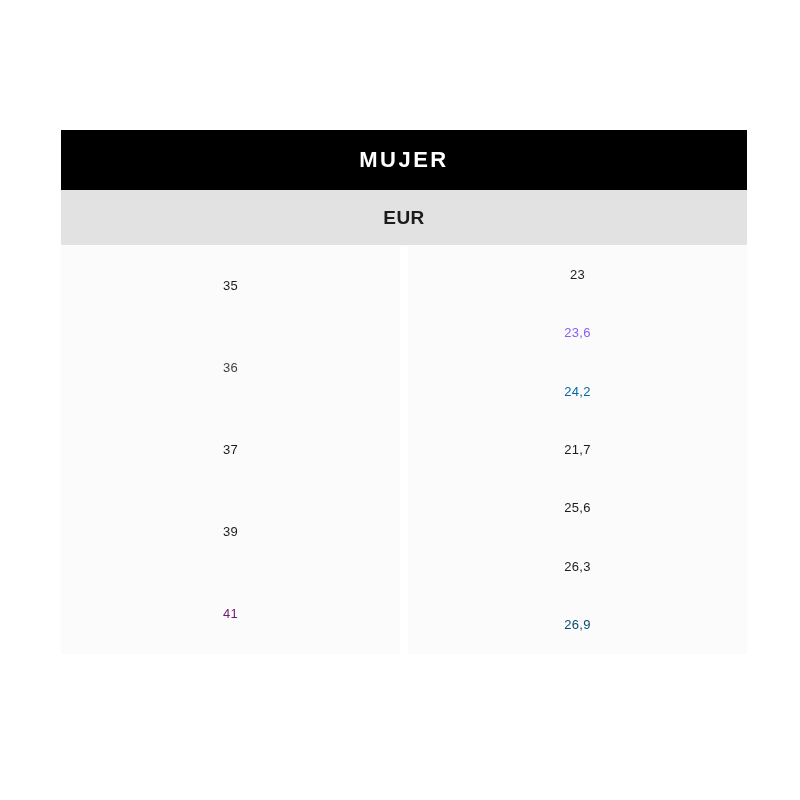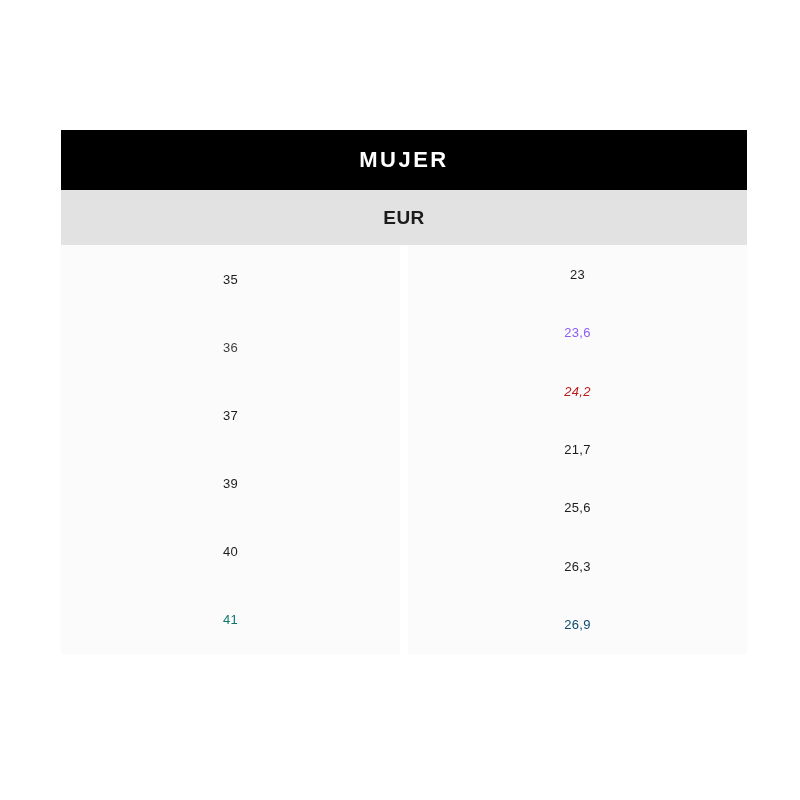--- a/index.html
+++ b/index.html
@@ -83,28 +83,27 @@
     <div class="table-subheader" style="background: rgb(226, 226, 226);">
       <div class="col">EUR</div>
     </div>
 
     <div class="table-body">
       <div class="body-col" id="col-left" style="background: rgb(251, 251, 251);">
           <div class="cell" style="color: rgb(28, 28, 28);">35</div>
           <div class="cell" style="color: #404040;">36</div>
           <div class="cell" style="color: rgb(28, 28, 28);">37</div>
           <div class="cell" style="color: rgb(28, 28, 28);">39</div>
-          <div class="cell" style="color: rgb(28, 28, 28);">40</div>
-          <div class="cell" style="color: #0f766e;">41</div>
+          <div class="cell" style="color: #701a75;">41</div>
         </div>
       <div class="body-divider" style="background: rgb(255, 255, 255);"></div>
       <div class="body-col" id="col-right" style="background: rgb(251, 251, 251);">
           <div class="cell" style="color: rgb(28, 28, 28);">23</div>
           <div class="cell" style="color: #8b5cf6;">23,6</div>
-          <div class="cell" style="color: #b91c1c; font-style: italic;">24,2</div>
+          <div class="cell" style="color: #0369a1;">24,2</div>
           <div class="cell" style="color: rgb(28, 28, 28);">21,7</div>
           <div class="cell" style="color: rgb(28, 28, 28);">25,6</div>
           <div class="cell" style="color: rgb(28, 28, 28);">26,3</div>
           <div class="cell" style="color: #0c4a6e;">26,9</div>
         </div>
     </div>
 
   </div>
 </div>
 

